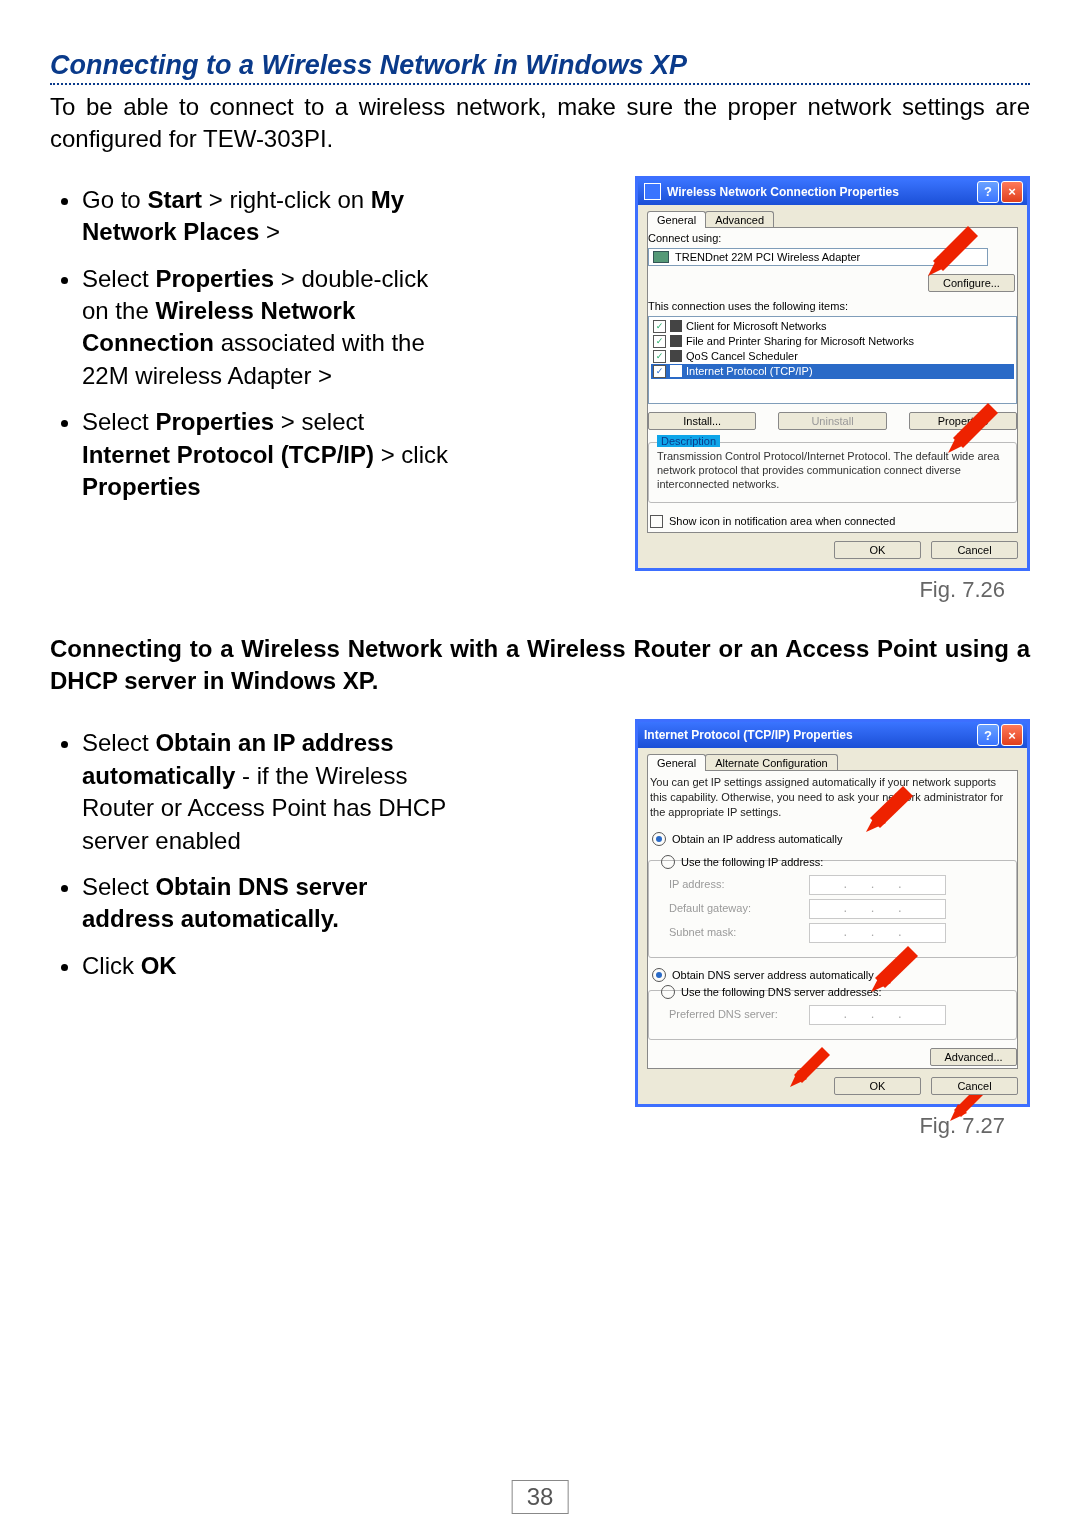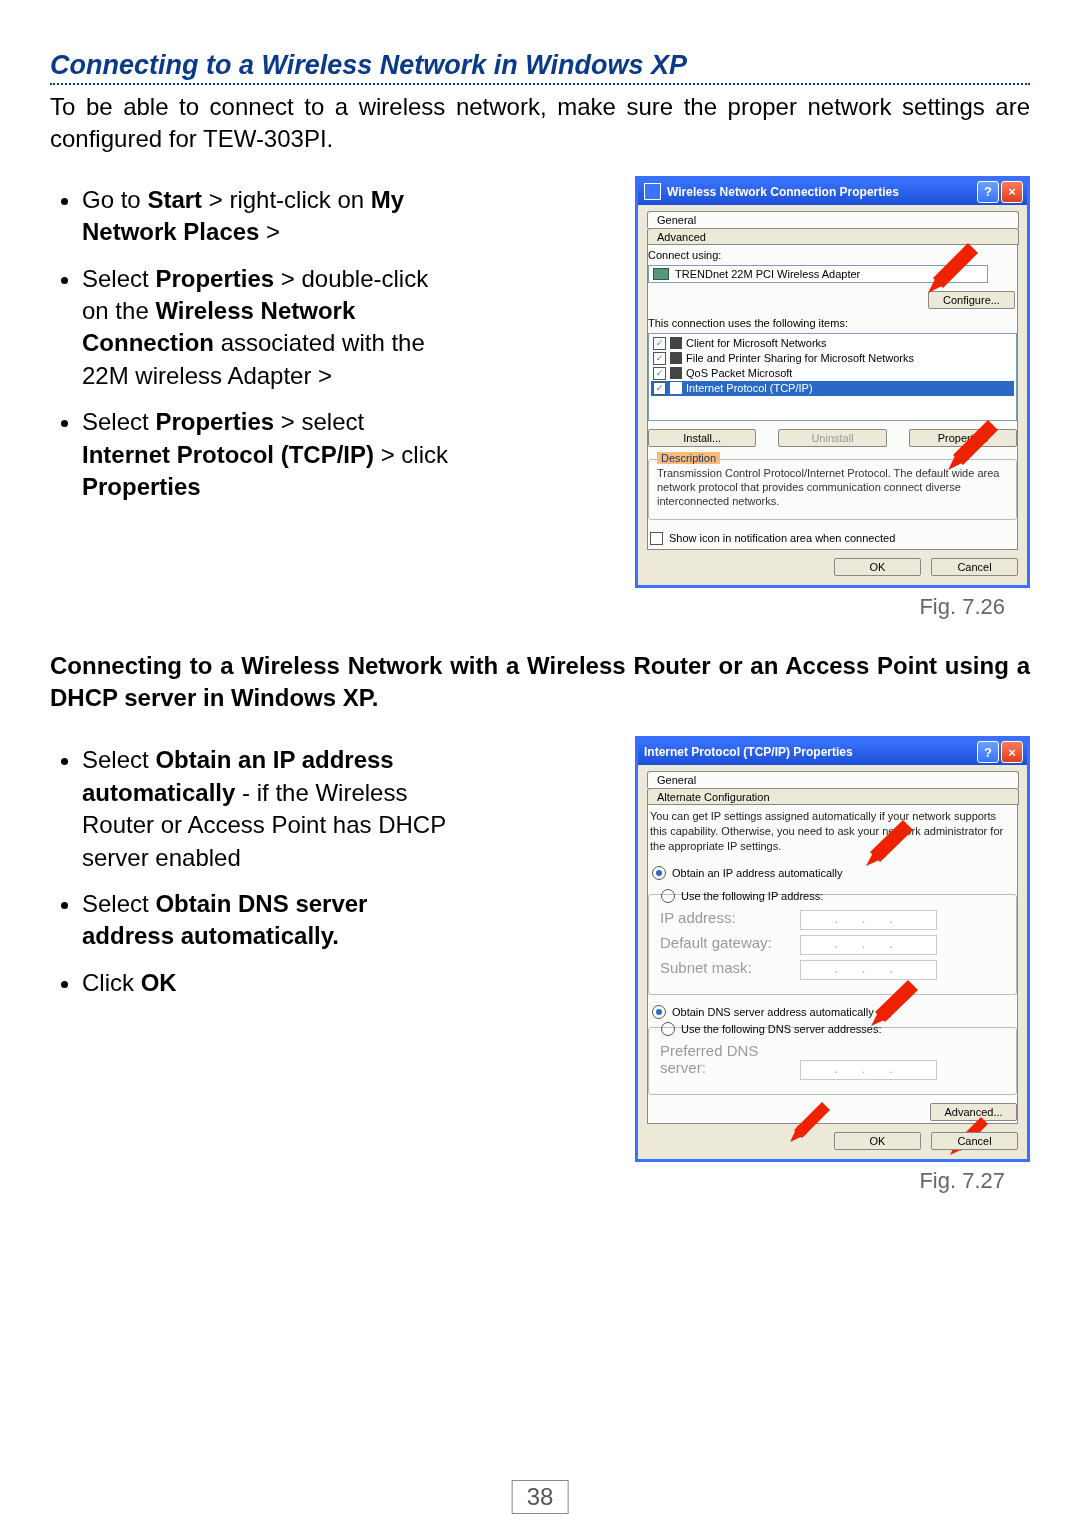--- a/index.html
+++ b/index.html
@@ -79,21 +79,21 @@
   }
   .xp-t-icon{width:15px;height:15px;border:1px solid #fff;margin-right:6px;display:inline-block;background:#3a74ff;}
   .xp-title{flex:1;white-space:nowrap;overflow:hidden;}
   .xp-tbtn{
     width:20px;height:20px;margin-left:2px;border:1px solid #fff;border-radius:3px;
     display:flex;align-items:center;justify-content:center;font-weight:bold;font-size:13px;
   }
   .xp-help{background:linear-gradient(#6aa2ff,#3a74ff);color:#fff;}
   .xp-close{background:linear-gradient(#ff7a5a,#e03f1d);color:#fff;}
   .xp-body{padding:6px 9px 9px 9px;}
-  .xp-tabs{display:flex;margin-bottom:-1px;flex-direction:column;}
+  .xp-tabs{display:flex;margin-bottom:-1px;}
   .xp-tab{
     border:1px solid #888;border-bottom:none;
     background:#ece9d8;
     padding:2px 9px;
     font-size:11px;
     border-top-left-radius:3px;border-top-right-radius:3px;
     margin-right:-1px;
   }
   .xp-tab.active{background:#fcfcfa;position:relative;z-index:2;}
   .xp-panel{
@@ -103,21 +103,21 @@
   }
   .xp-group{
     border:1px solid #bbb;
     border-radius:3px;
     padding:8px 8px 10px 8px;
     margin:8px 0;
     position:relative;
     background:#fcfcfa;
   }
   .xp-group-label{
-    position:absolute;top:-8px;left:8px;background:#fdba74;padding:0 4px;color:#0a3a8a;font-size:11px;
+    position:absolute;top:-8px;left:8px;background:#0ea5e9;padding:0 4px;color:#0a3a8a;font-size:11px;
   }
   .xp-textfield{
     width:330px;border:1px solid #7f9db9;background:#fff;padding:2px 4px;
     display:flex;align-items:center;gap:6px;font-size:11px;
   }
   .net-icon{width:14px;height:10px;background:#597; display:inline-block;border:1px solid #355;}
   .xp-btn{
     border:1px solid #888;background:#ece9d8;padding:2px 0;font-size:11px;text-align:center;
     border-radius:2px;
   }
@@ -136,21 +136,21 @@
   .li-row.sel .chk{background:#fff;color:#2a6ac7;}
   .desc-text{font-size:11px;line-height:1.3;color:#333;margin-top:-2px;}
   .single-chk{display:flex;align-items:center;gap:6px;font-size:11px;margin:12px 0 4px 2px;}
   .right-btns{display:flex;justify-content:flex-end;gap:10px;margin-top:8px;}
 
   
   .info-text{font-size:11px;line-height:1.35;margin:4px 2px 12px 2px;color:#222;}
   .radio-row{display:flex;align-items:center;gap:6px;font-size:11px;margin:4px 0 6px 4px;}
   .radio{width:12px;height:12px;border:1px solid #555;border-radius:50%;display:inline-flex;align-items:center;justify-content:center;}
   .radio.on::after{content:"";width:6px;height:6px;background:#2a6ac7;border-radius:50%;}
-  .ip-label{color:#9a9a9a;font-size:15px;display:inline-block;width:140px;margin-left:3px;}
+  .ip-label{color:#9a9a9a;font-size:11px;display:inline-block;width:140px;margin-left:12px;}
   .ip-field{
     display:inline-block;width:135px;height:18px;border:1px solid #c9c9c9;background:#fff;
     text-align:center;color:#aaa;letter-spacing:10px;font-size:13px;line-height:16px;
   }
   .ip-row{margin:4px 0;}
 </style>
 </head>
 <body>
 
 <div class="section-title">Connecting to a Wireless Network in Windows XP</div>
@@ -202,21 +202,21 @@
                 <span>Client for Microsoft Networks</span>
               </div>
             <div class="li-row">
                 <span class="chk">✓</span>
                 <span class="li-ic"></span>
                 <span>File and Printer Sharing for Microsoft Networks</span>
               </div>
             <div class="li-row">
                 <span class="chk">✓</span>
                 <span class="li-ic"></span>
-                <span>QoS Packet Microsoft</span>
+                <span>QoS Cancel Scheduler</span>
               </div>
             <div class="li-row sel">
                 <span class="chk">✓</span>
                 <span class="li-ic"></span>
                 <span>Internet Protocol (TCP/IP)</span>
               </div>
           </div>
           <div class="btn-row">
             <div class="xp-btn" style="flex:1">Install...</div>
             <div class="xp-btn" style="flex:1;color:#999">Uninstall</div>

